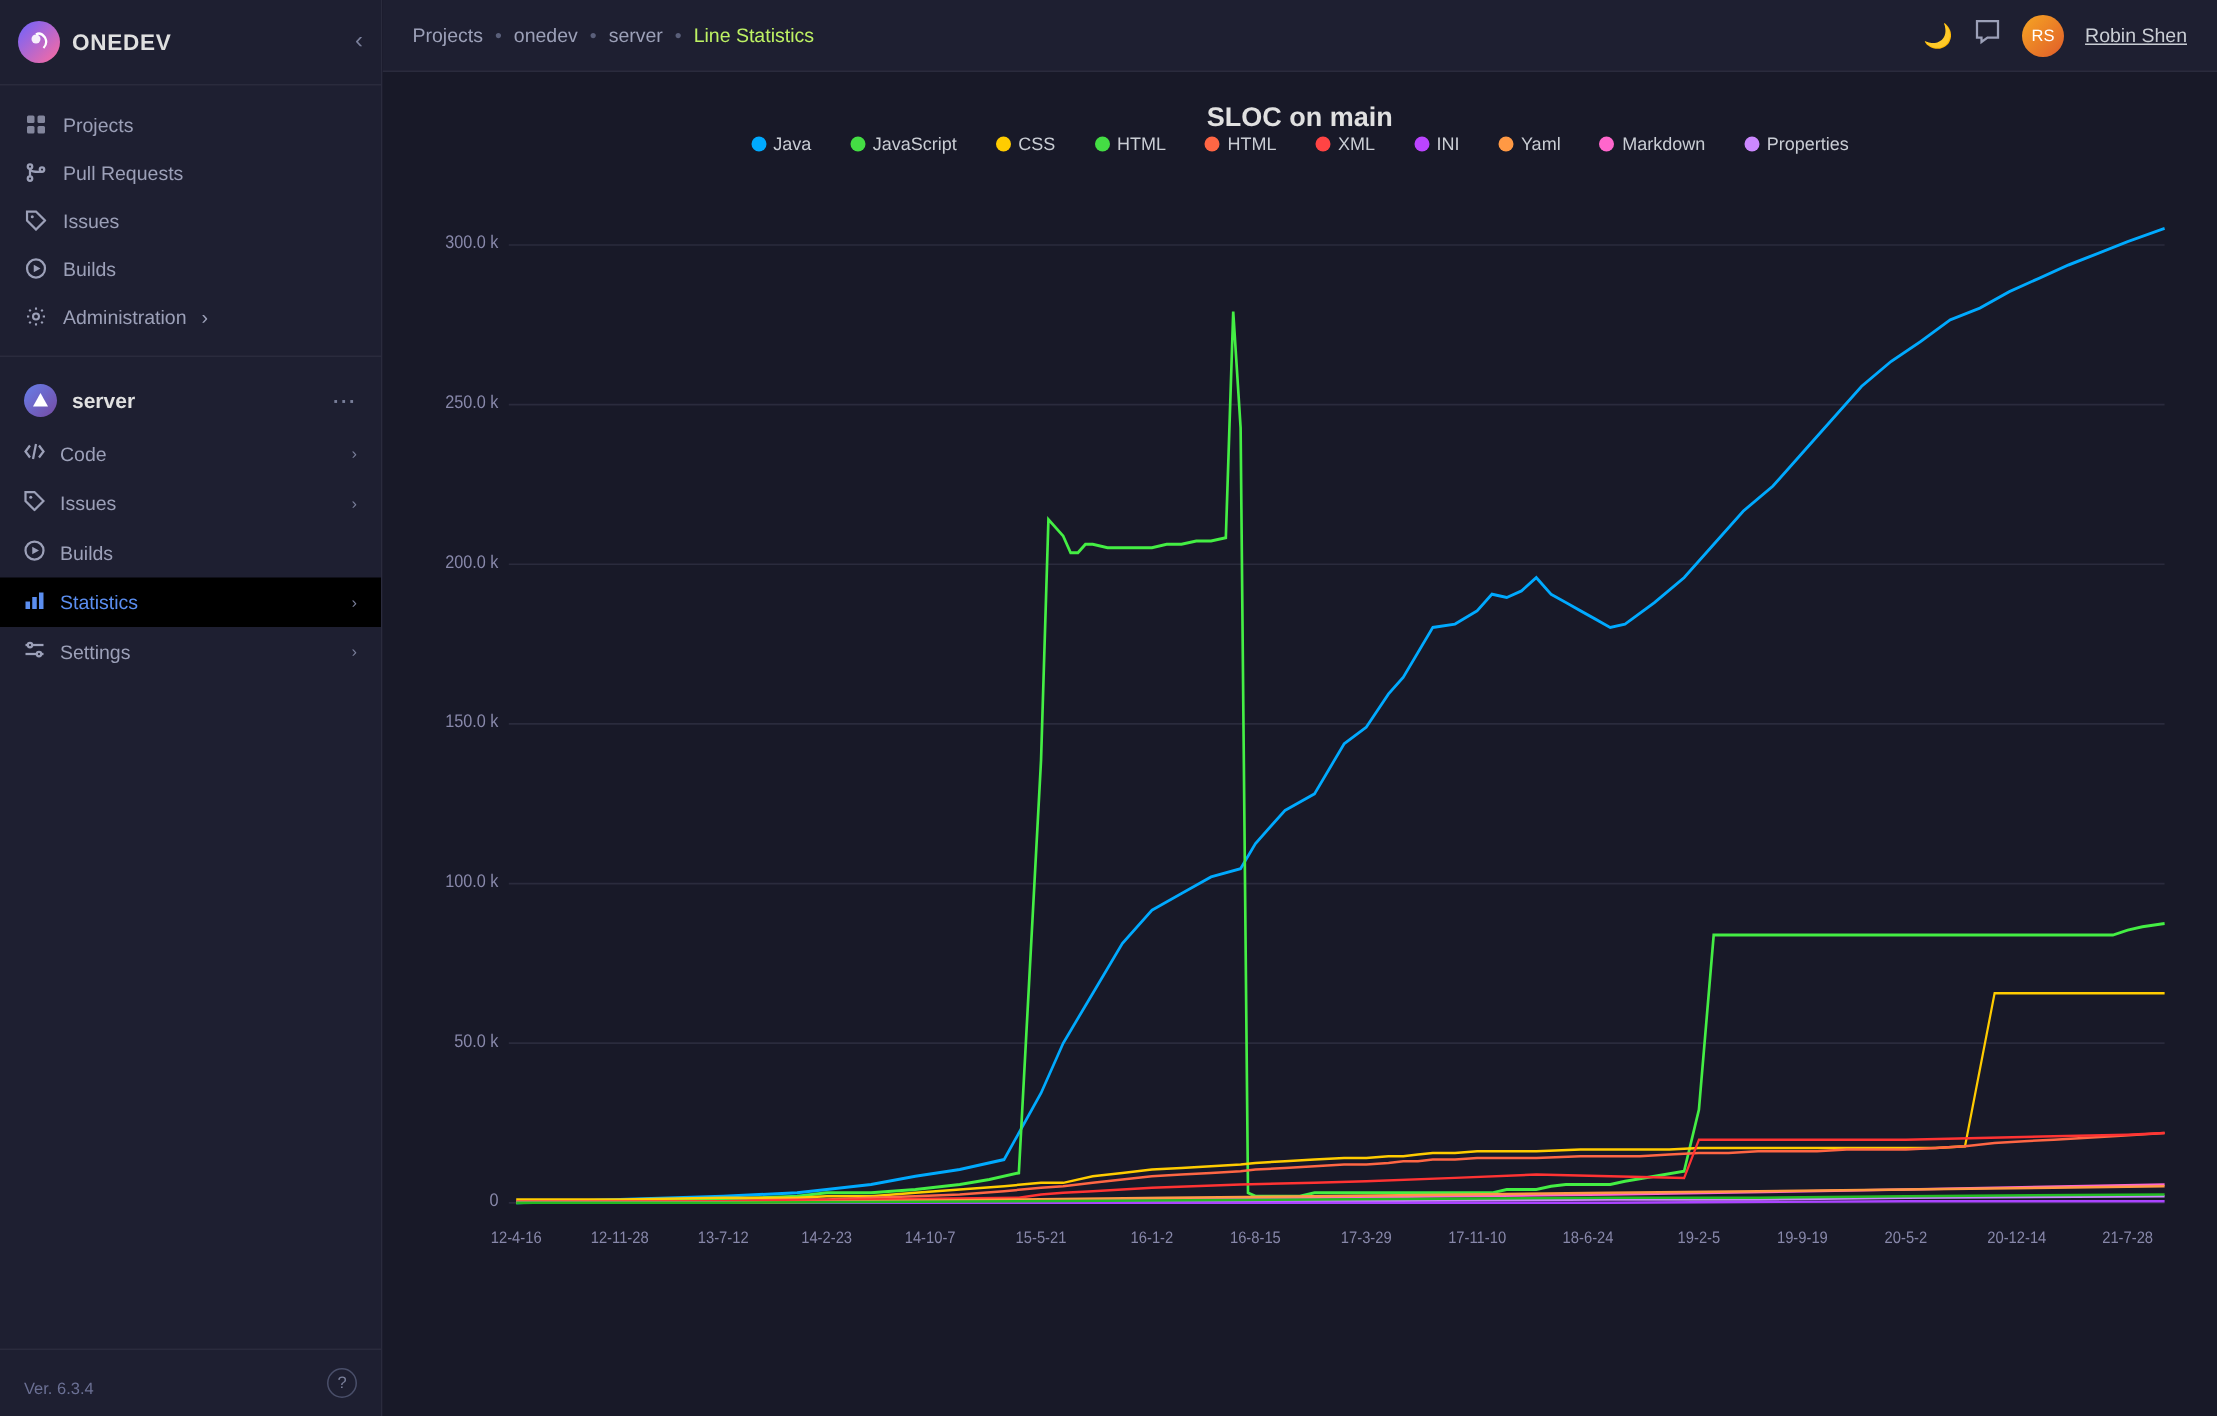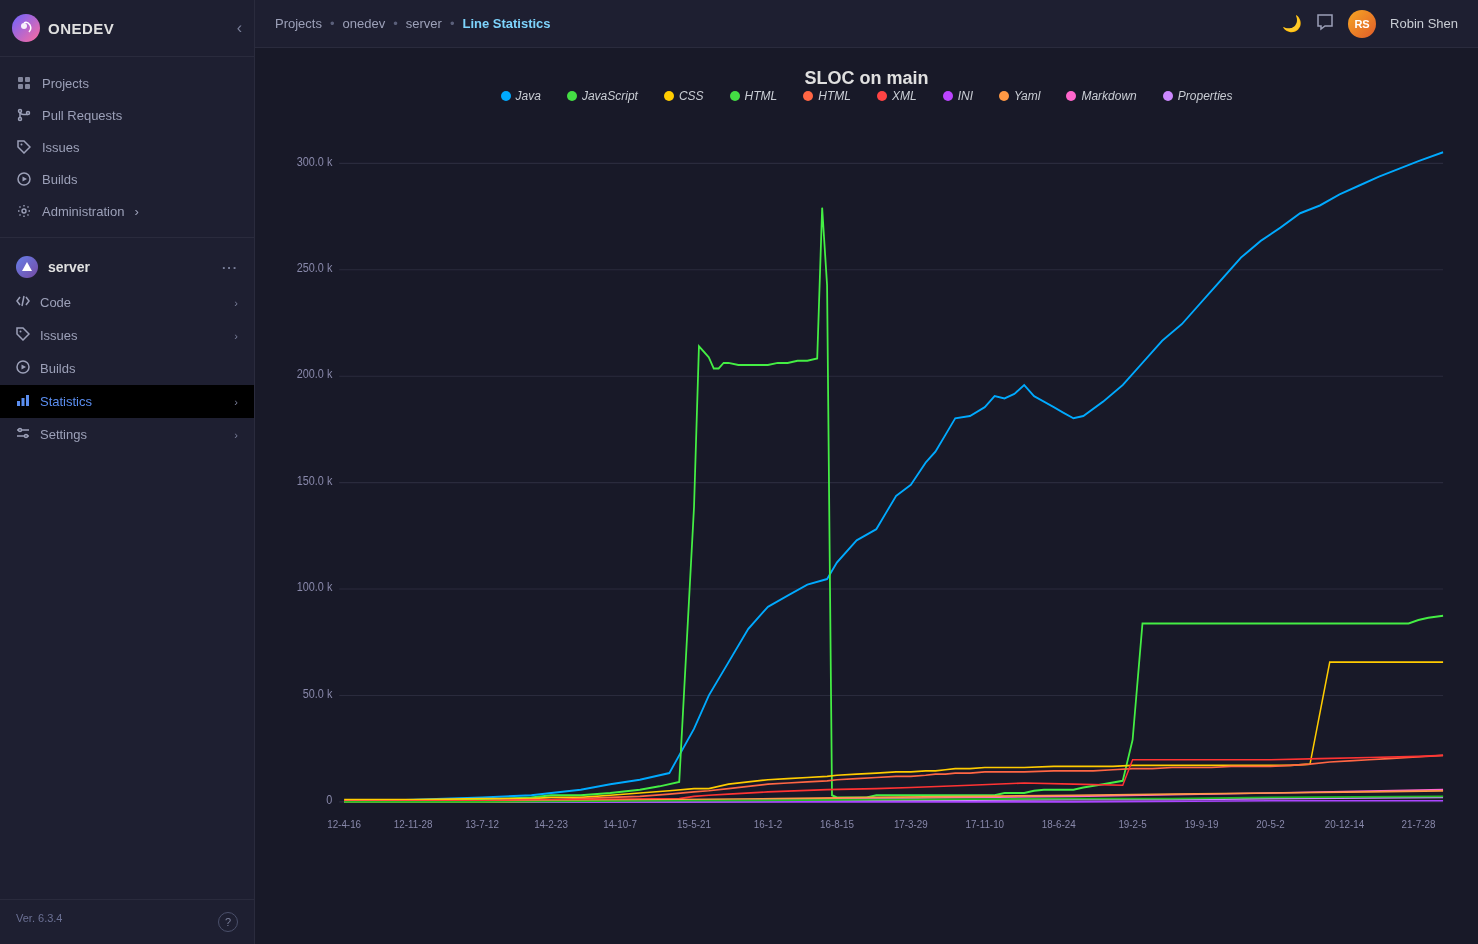--- a/index.html
+++ b/index.html
@@ -20,39 +20,39 @@
     .project-section { flex: 1; overflow-y: auto; padding: 10px 0; }
     .project-header { display: flex; align-items: center; gap: 10px; padding: 8px 16px; color: #e0e0e0; font-weight: 600; }
     .project-icon { width: 22px; height: 22px; border-radius: 50%; background: linear-gradient(135deg, #667eea, #764ba2); display: flex; align-items: center; justify-content: center; font-size: 10px; flex-shrink: 0; }
     .project-name { font-size: 14px; font-weight: 600; color: #e0e0e0; }
     .three-dots { margin-left: auto; color: #7a7f9a; letter-spacing: 1px; cursor: pointer; }
 
     .project-nav-item { display: flex; align-items: center; gap: 10px; padding: 8px 16px; cursor: pointer; color: #9ca0b8; transition: background 0.15s; text-align: center; }
     .project-nav-item.active { background: #000000; color: #5b8ef0; }
     .project-nav-item .chevron { margin-left: auto; font-size: 11px; color: #7a7f9a; }
 
-    .sidebar-footer { padding: 12px 16px; border-top: 1px solid #2a2b3d; display: flex; align-items: flex-start; justify-content: space-between; color: #6b7094; font-size: 11px; }
+    .sidebar-footer { padding: 12px 16px; border-top: 1px solid #2a2b3d; display: flex; align-items: flex-end; justify-content: space-between; color: #6b7094; font-size: 11px; }
 
     
     .main { flex: 1; display: flex; flex-direction: column; background: #181928; overflow: hidden; }
 
     .topbar { height: 48px; background: #1e1f31; border-bottom: 1px solid #2a2b3d; display: flex; align-items: center; padding: 0 20px; gap: 6px; }
     .breadcrumb-item { color: #9ca0b8; }
     .breadcrumb-item.link { color: #9ca0b8; cursor: pointer; }
     .breadcrumb-sep { color: #5a5f7a; margin: 0 2px; }
-    .breadcrumb-item.current { color: #7dd3fc; font-weight: 700; }
+    .breadcrumb-item.current { color: #bef264; font-weight: 400; }
     .topbar-right { margin-left: auto; display: flex; align-items: center; gap: 14px; }
     .topbar-icon { color: #9ca0b8; cursor: pointer; font-size: 16px; }
-    .avatar { width: 28px; height: 28px; border-radius: 50%; background: linear-gradient(135deg, #f6a623, #e05c2a); display: flex; align-items: center; justify-content: center; font-size: 11px; color: white; font-weight: bold; cursor: pointer; }
-    .user-name { color: #c9cdd4; cursor: pointer; font-size: 13px; }
+    .avatar { width: 28px; height: 28px; border-radius: 50%; background: linear-gradient(135deg, #f6a623, #e05c2a); display: flex; align-items: center; justify-content: center; font-size: 11px; color: white; font-weight: normal; cursor: pointer; }
+    .user-name { color: #c9cdd4; cursor: pointer; font-size: 13px; text-decoration: underline; }
 
     .chart-area { flex: 1; padding: 20px 30px; overflow: hidden; }
     .chart-title { text-align: center; font-size: 18px; font-weight: 600; color: #e0e0e0; }
 
-    .chart-legend { display: flex; flex-wrap: wrap; justify-content: center; gap: 26px; margin-bottom: 16px; font-style: italic; }
+    .chart-legend { display: flex; flex-wrap: wrap; justify-content: center; gap: 26px; margin-bottom: 16px; }
     .legend-item { display: flex; align-items: center; gap: 5px; font-size: 12px; color: #c9cdd4; }
 
     .chart-container { position: relative; width: 100%; height: calc(100% - 80px); }
     svg.chart { width: 100%; height: 100%; }
 
     
     ::-webkit-scrollbar { width: 5px; }
     ::-webkit-scrollbar-track { background: transparent; }
     ::-webkit-scrollbar-thumb { background: #3a3b5a; border-radius: 3px; }
   </style>

